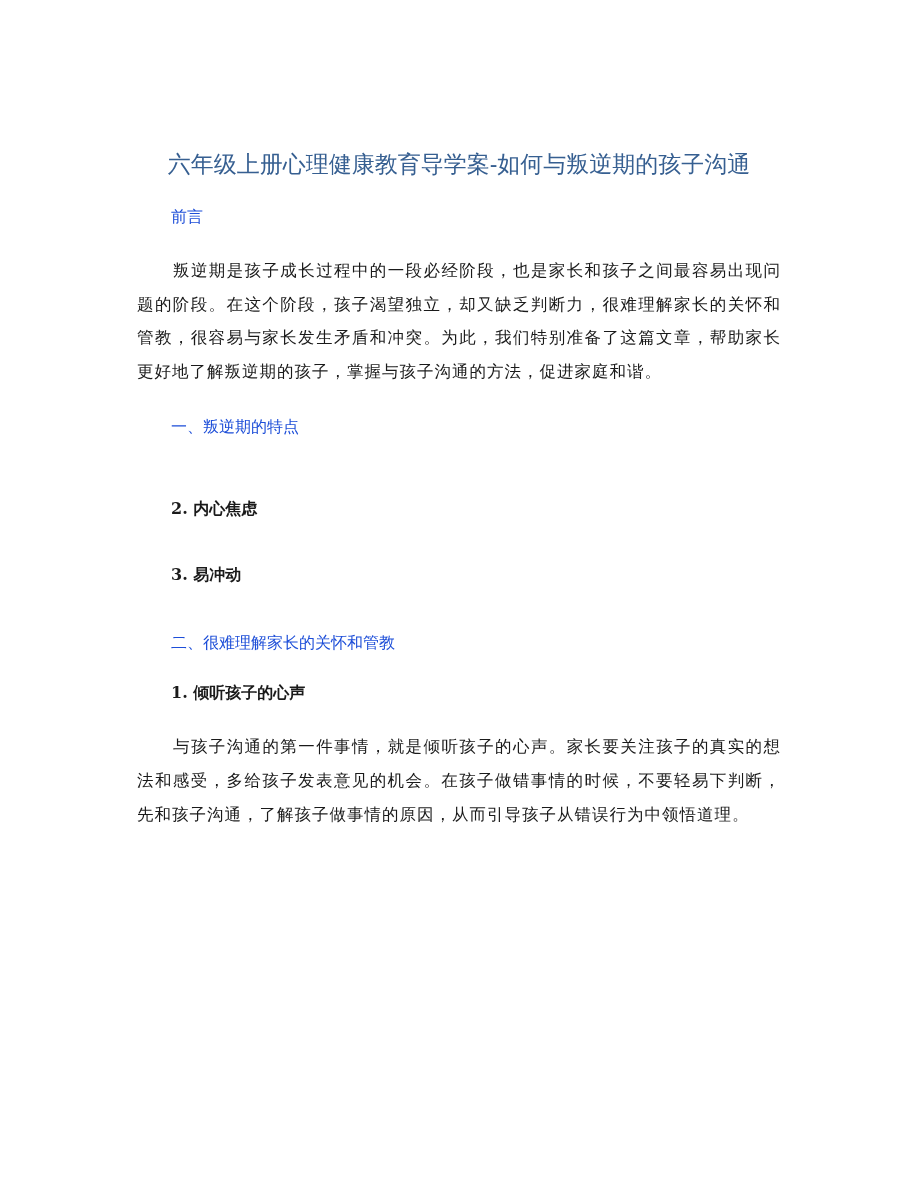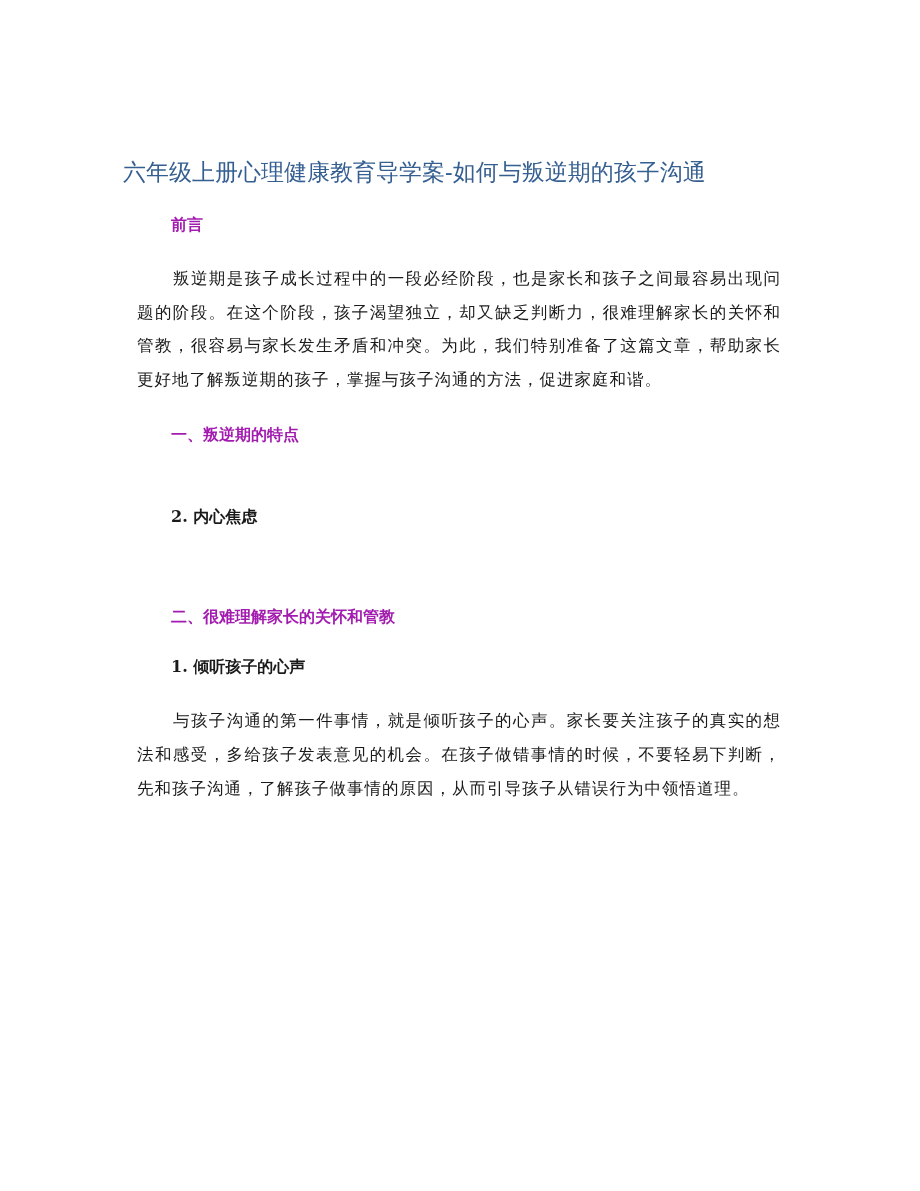--- a/index.html
+++ b/index.html
@@ -17,33 +17,33 @@
       position: absolute;
       left: 133px;
       top: 140px;
       width: 652px;
     }
     .doc-title {
       font-family: "Liberation Sans", "DejaVu Sans", sans-serif;
       font-size: 23px;
       font-weight: normal;
       color: #365f91;
-      text-align: left;
-      margin: 12px 0 0 -10px;
+      text-align: center;
+      margin: 4px 0 0 -10px;
       width: 672px;
       height: 40px;
       line-height: 40px;
       letter-spacing: 0px;
       white-space: nowrap;
     }
     .heading {
       font-family: "DejaVu Sans", "Liberation Sans", sans-serif;
-      font-weight: bold;
+      font-weight: normal;
       font-size: 16px;
-      color: #a21caf;
+      color: #1d4ed8;
       padding-left: 38px;
       height: 34px;
       line-height: 34px;
       margin: 0;
     }
     .subheading {
       font-family: "DejaVu Serif", "Liberation Serif", serif;
       font-size: 16px;
       color: #1a1a1a;
       padding-left: 38px;
@@ -78,20 +78,21 @@
   <div class="gap-m"></div>
   <h2 class="heading">一、叛逆期的特点</h2>
   <div class="gap-s"></div>
   <div class="gap-s"></div>
 
   <div class="gap-s"></div>
   <h3 class="subheading">2. 内心焦虑</h3>
   <div class="gap-s"></div>
 
   <div class="gap-s"></div>
+  <h3 class="subheading">3. 易冲动</h3>
   <div class="gap-s"></div>
 
   <div class="gap-m"></div>
   <h2 class="heading">二、很难理解家长的关怀和管教</h2>
   <div class="gap-s"></div>
   <h3 class="subheading">1. 倾听孩子的心声</h3>
   <div class="gap-s"></div>
   <p class="para">与孩子沟通的第一件事情，就是倾听孩子的心声。家长要关注孩子的真实的想法和感受，多给孩子发表意见的机会。在孩子做错事情的时候，不要轻易下判断，先和孩子沟通，了解孩子做事情的原因，从而引导孩子从错误行为中领悟道理。</p>
 </div>
 

